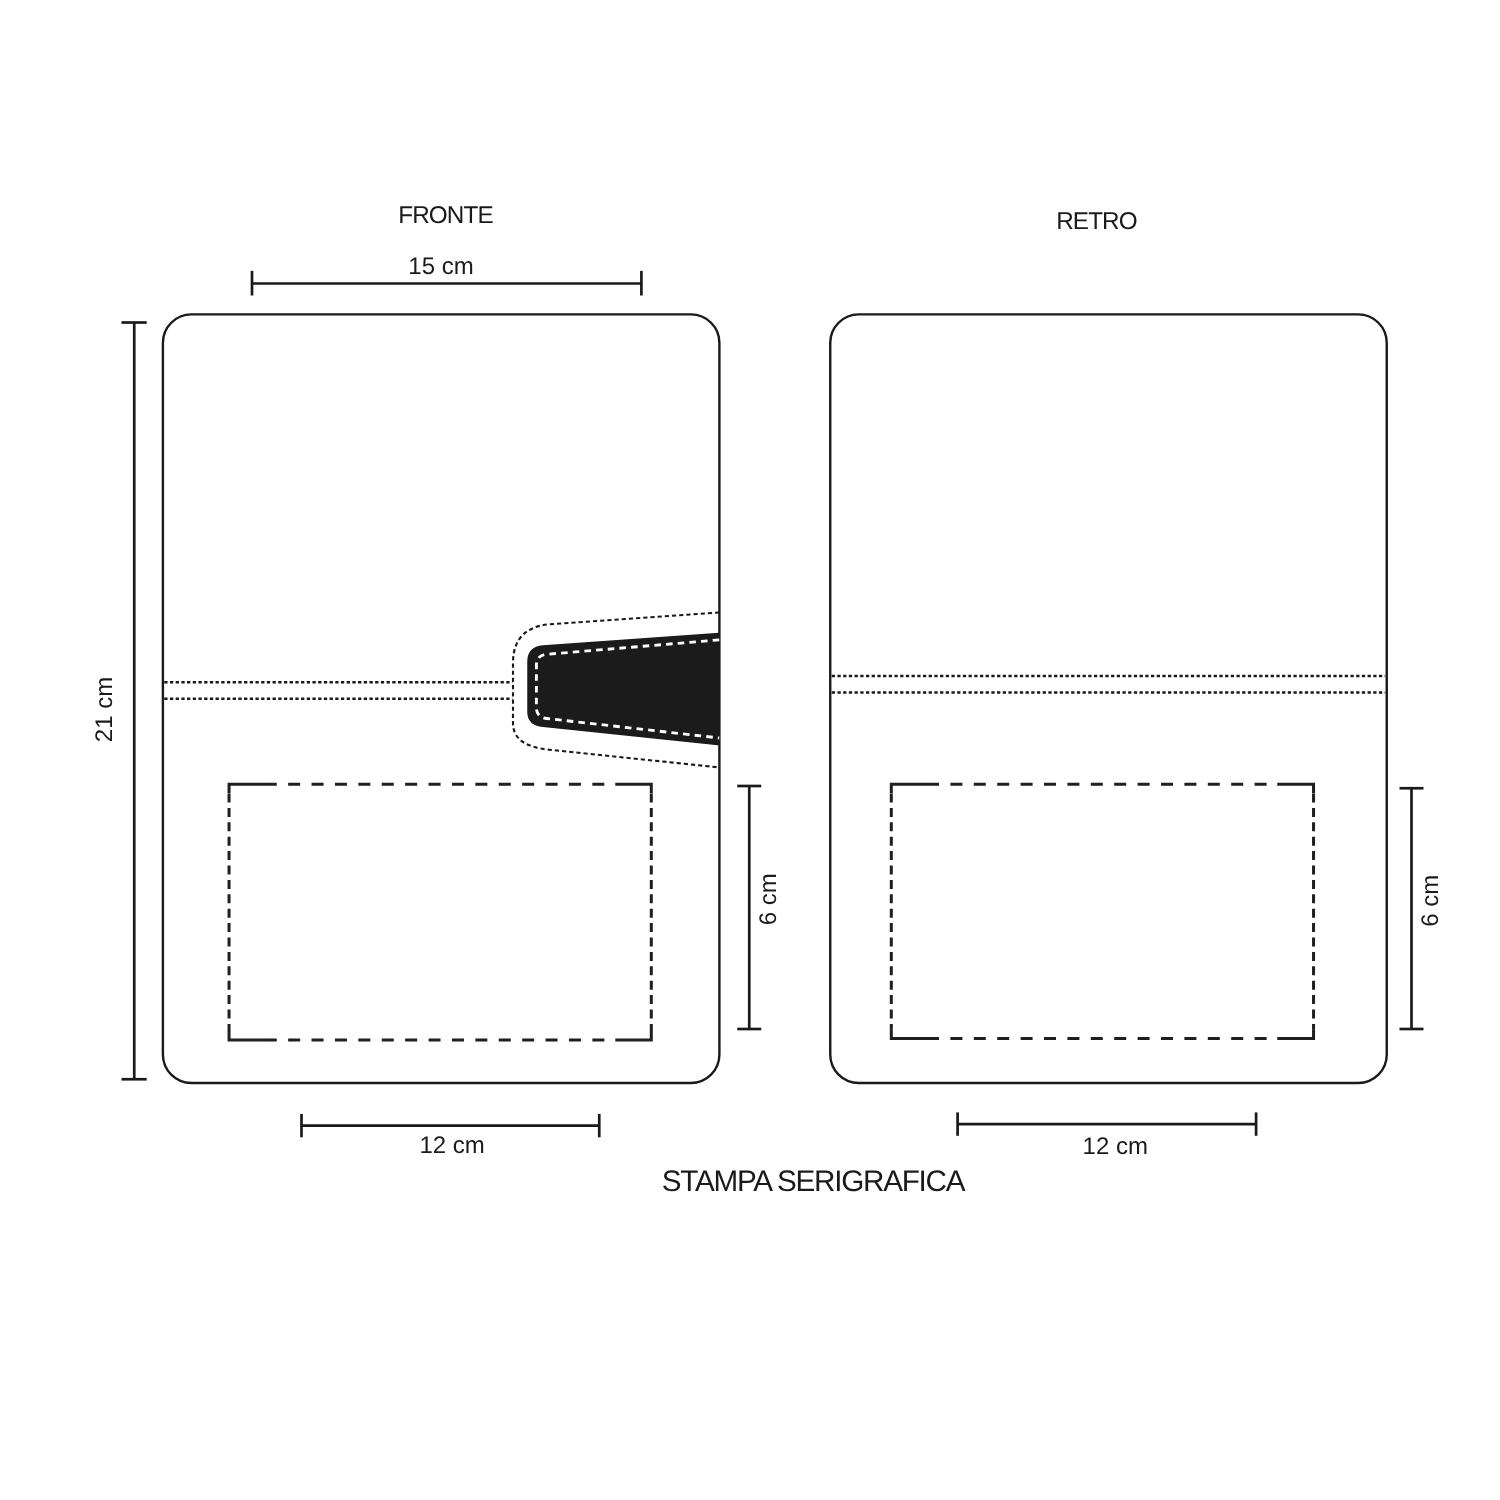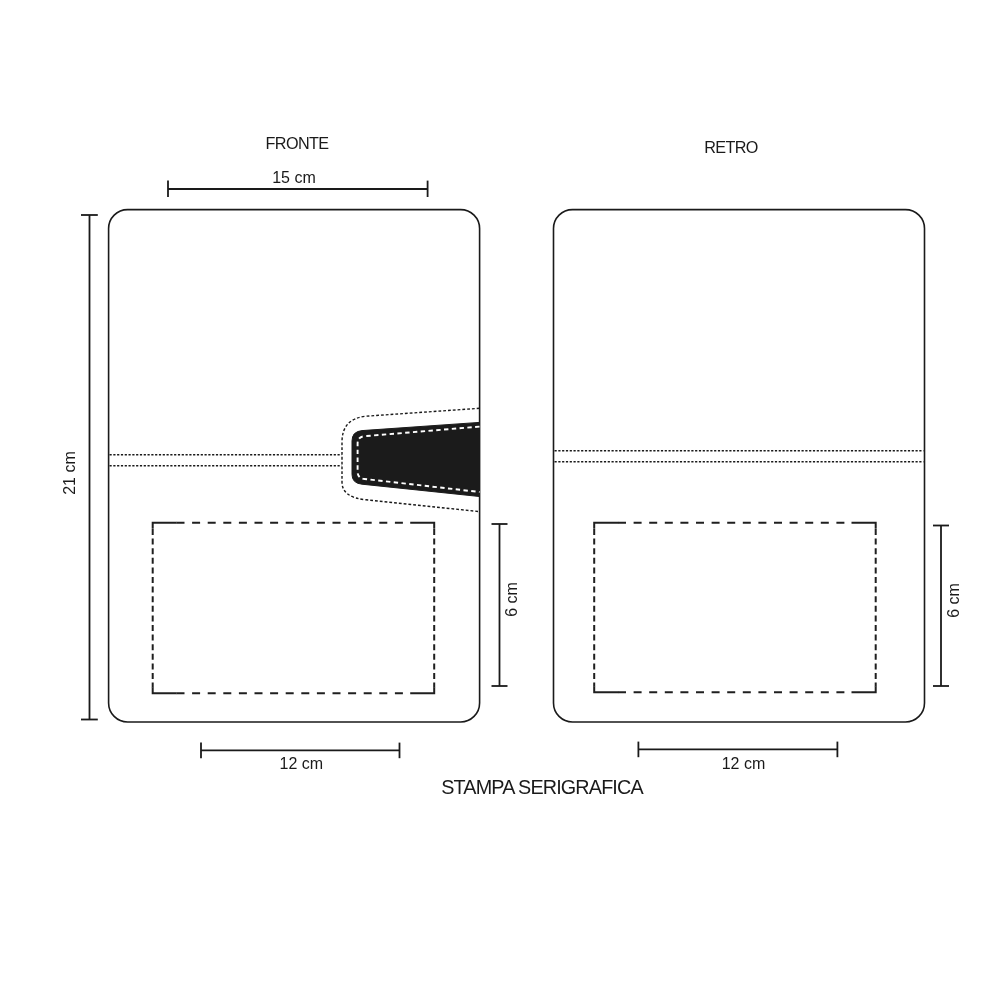--- a/index.html
+++ b/index.html
@@ -1,16 +1,16 @@
 <!DOCTYPE html>
 <html><head>
 <meta charset="utf-8">
 <style>
   html,body{margin:0;padding:0;background:#ffffff;}
-  #page{width:1000px;height:1000px;position:relative;background:#ffffff;overflow:hidden;}
+  #page{width:1000px;height:1000px;position:relative;background:#ffffff;overflow:hidden;border-radius:10px;}
   svg text{font-family:"Liberation Sans",sans-serif;fill:#1a1a1a;}
 </style>
 </head>
 <body>
 <div id="page">
 <svg width="1000" height="1000" viewBox="0 0 1000 1000" xmlns="http://www.w3.org/2000/svg">
 
   <rect x="0" y="0" width="1000" height="1000" fill="#ffffff"></rect>
 
   <text x="297" y="148.5" font-size="16.2" letter-spacing="-0.6" text-anchor="middle">FRONTE</text>

